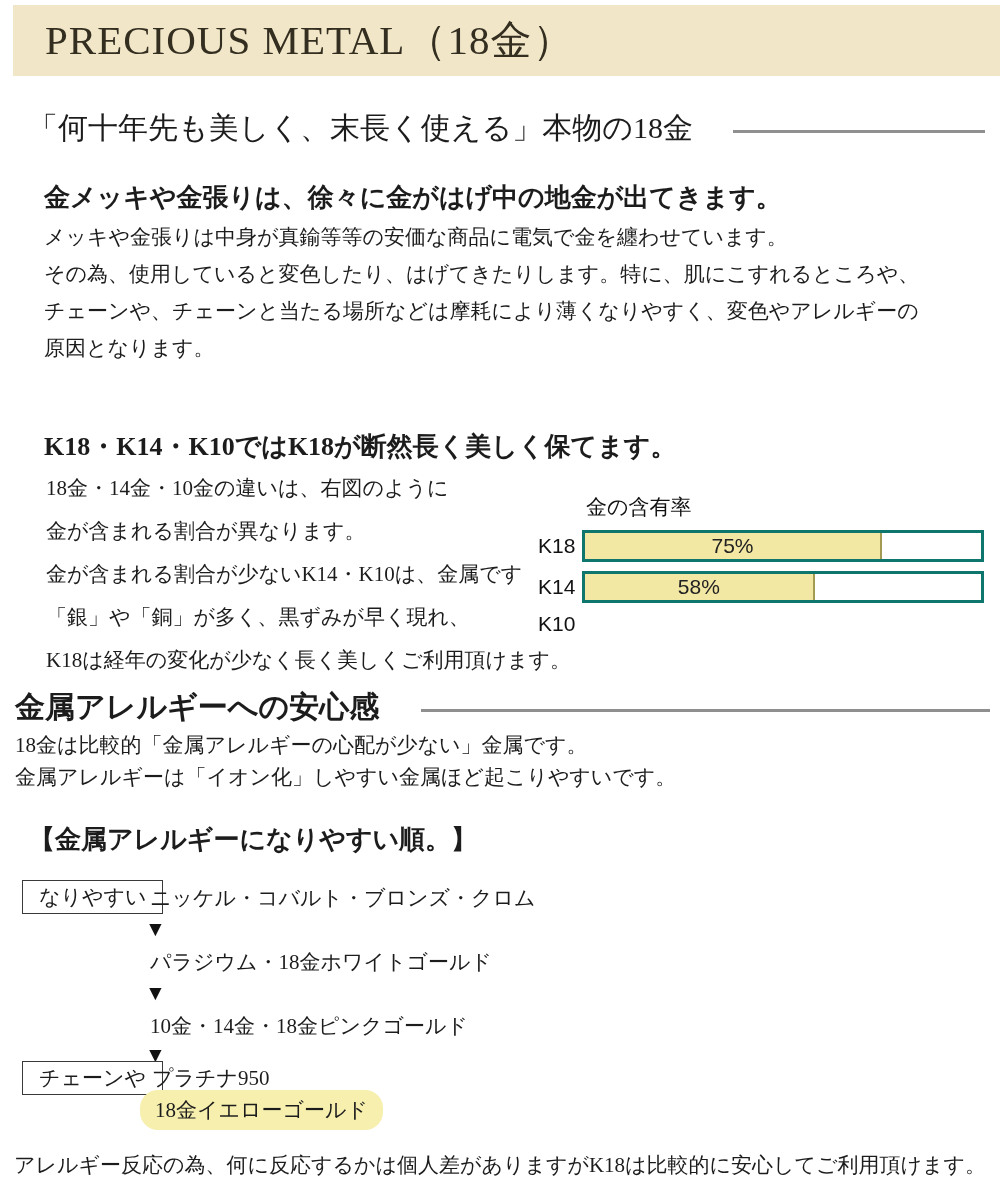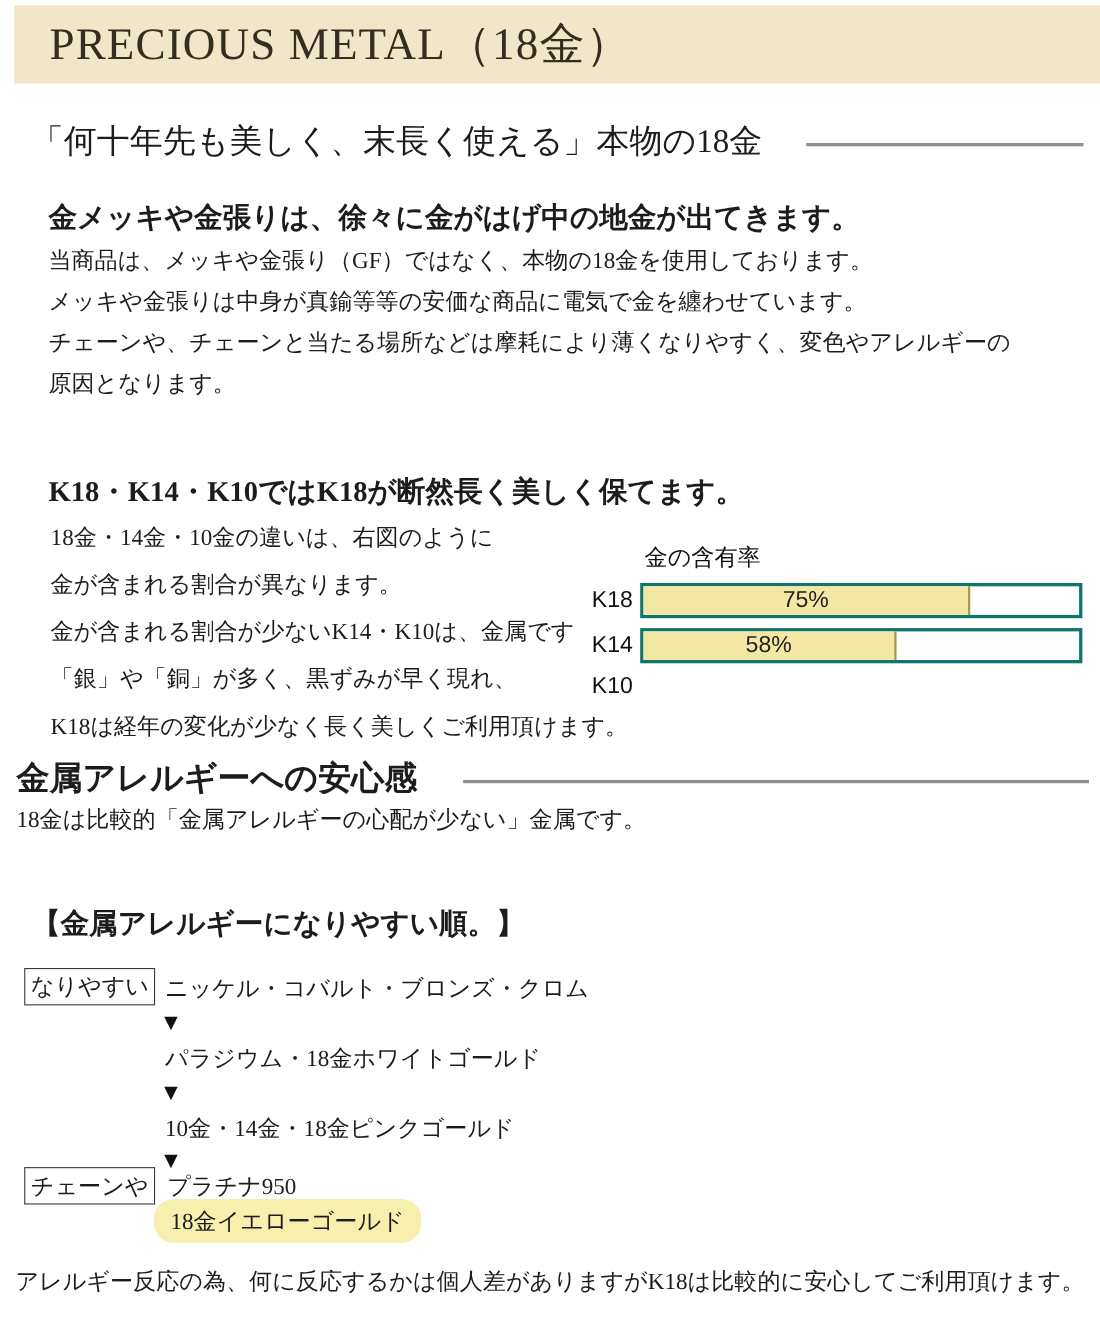--- a/index.html
+++ b/index.html
@@ -37,21 +37,21 @@
            font-family:"Liberation Sans","DejaVu Sans",sans-serif; }
   .chart-title { font-size:21px; margin-left:48px; margin-bottom:9px; color:#111; }
   .chart-row { display:flex; align-items:center; margin-bottom:9px; }
   .chart-cat { width:44px; font-size:21px; text-align:right; padding-right:11px; color:#111; }
   .chart-track { width:402px; height:32px; border:3px solid #0f766e; background:#fff; }
   .chart-fill { height:100%; background:#f3e7a4; border-right:2px solid #a39b52;
                 display:flex; align-items:center; justify-content:center; }
   .chart-val { font-size:21px; color:#222; white-space:nowrap; }
 
   
-  .tagbox { border:1px solid #3a3a3a; font-size:21px; padding:2px 5px;
+  .tagbox { border:1px solid #3a3a3a; font-size:21px; padding:2px 16px;
             white-space:nowrap; background:#fff; }
   .box-easy { left:22px; top:880px; }
   .box-hard { left:22px; top:1061px; }
   .step { font-size:21px; white-space:nowrap; }
   .step1 { left:150px; top:884px; }
   .step2 { left:150px; top:948px; }
   .step3 { left:150px; top:1012px; }
   .step4 { left:152px; top:1064px; }
   .arrow { left:145px; font-size:21px; color:#111; }
   .arrow1 { top:917px; }
@@ -65,22 +65,22 @@
 
 <div class="abs banner">
   <div class="banner-title">PRECIOUS METAL（18金）</div>
 </div>
 
 <div class="abs h1">「何十年先も美しく、末長く使える」本物の18金</div>
 <div class="abs rule rule1"></div>
 
 <div class="abs h2">金メッキや金張りは、徐々に金がはげ中の地金が出てきます。</div>
 <div class="abs p1">
-  <div>当商品は、メッキや金張り（GF）ではなく、本物の18金を使用しております。</div>
   <div>メッキや金張りは中身が真鍮等等の安価な商品に電気で金を纏わせています。</div>
+  <div>その為、使用していると変色したり、はげてきたりします。特に、肌にこすれるところや、</div>
   <div>チェーンや、チェーンと当たる場所などは摩耗により薄くなりやすく、変色やアレルギーの</div>
   <div>原因となります。</div>
 </div>
 
 <div class="abs h3">K18・K14・K10ではK18が断然長く美しく保てます。</div>
 <div class="abs p2">
   <div>18金・14金・10金の違いは、右図のように</div>
   <div>金が含まれる割合が異なります。</div>
   <div>金が含まれる割合が少ないK14・K10は、金属です</div>
   <div>「銀」や「銅」が多く、黒ずみが早く現れ、</div>
@@ -110,20 +110,21 @@
 
   <div class="chart-row">
     <div class="chart-cat">K10</div>
   </div>
 </div>
 
 <div class="abs h4">金属アレルギーへの安心感</div>
 <div class="abs rule rule2"></div>
 <div class="abs p3">
   <div>18金は比較的「金属アレルギーの心配が少ない」金属です。</div>
+  <div>金属アレルギーは「イオン化」しやすい金属ほど起こりやすいです。</div>
 </div>
 
 <div class="abs h5">【金属アレルギーになりやすい順。】</div>
 
 <div class="abs tagbox box-easy">なりやすい</div>
 <div class="abs step step1">ニッケル・コバルト・ブロンズ・クロム</div>
 <div class="abs arrow arrow1">▼</div>
 <div class="abs step step2">パラジウム・18金ホワイトゴールド</div>
 <div class="abs arrow arrow2">▼</div>
 <div class="abs step step3">10金・14金・18金ピンクゴールド</div>

